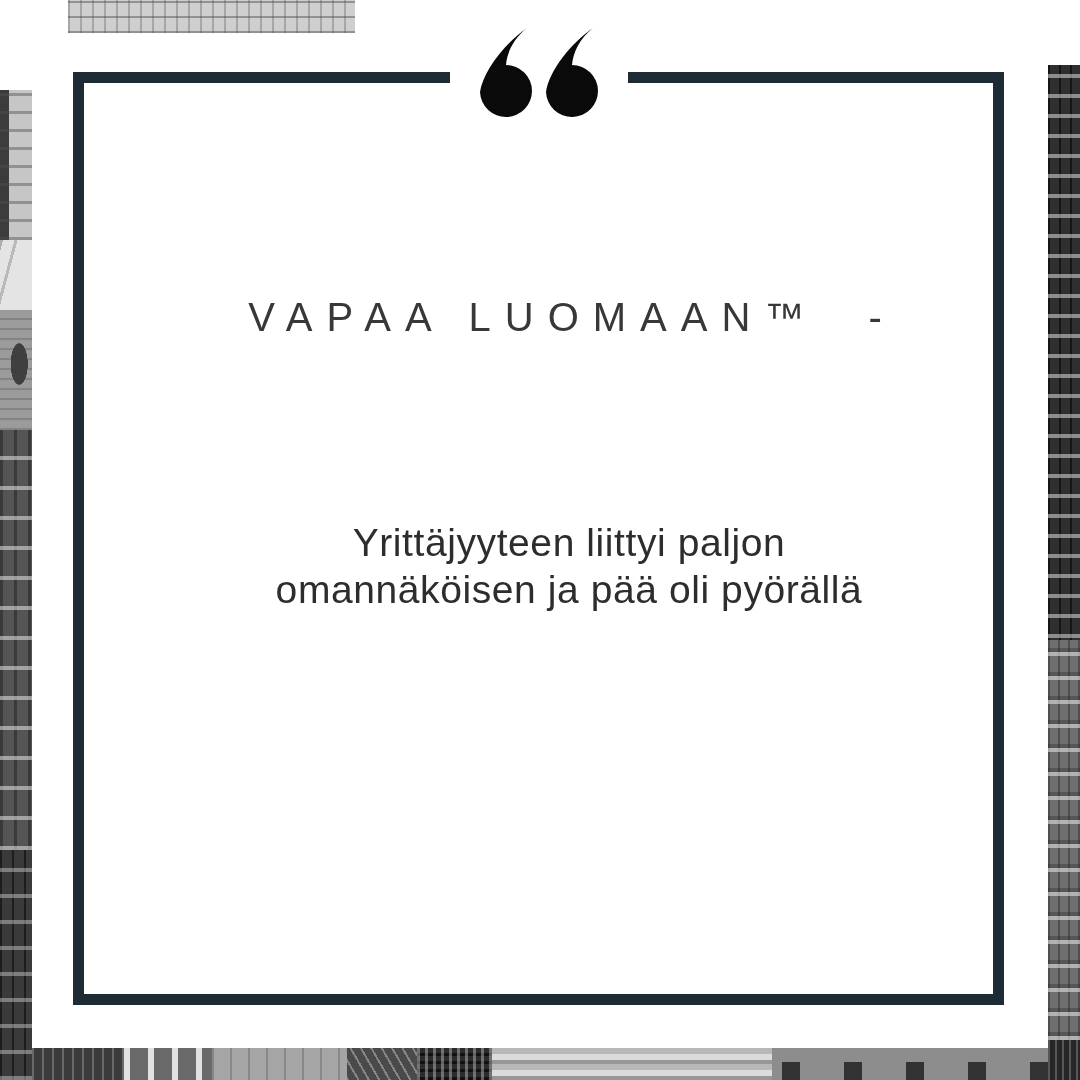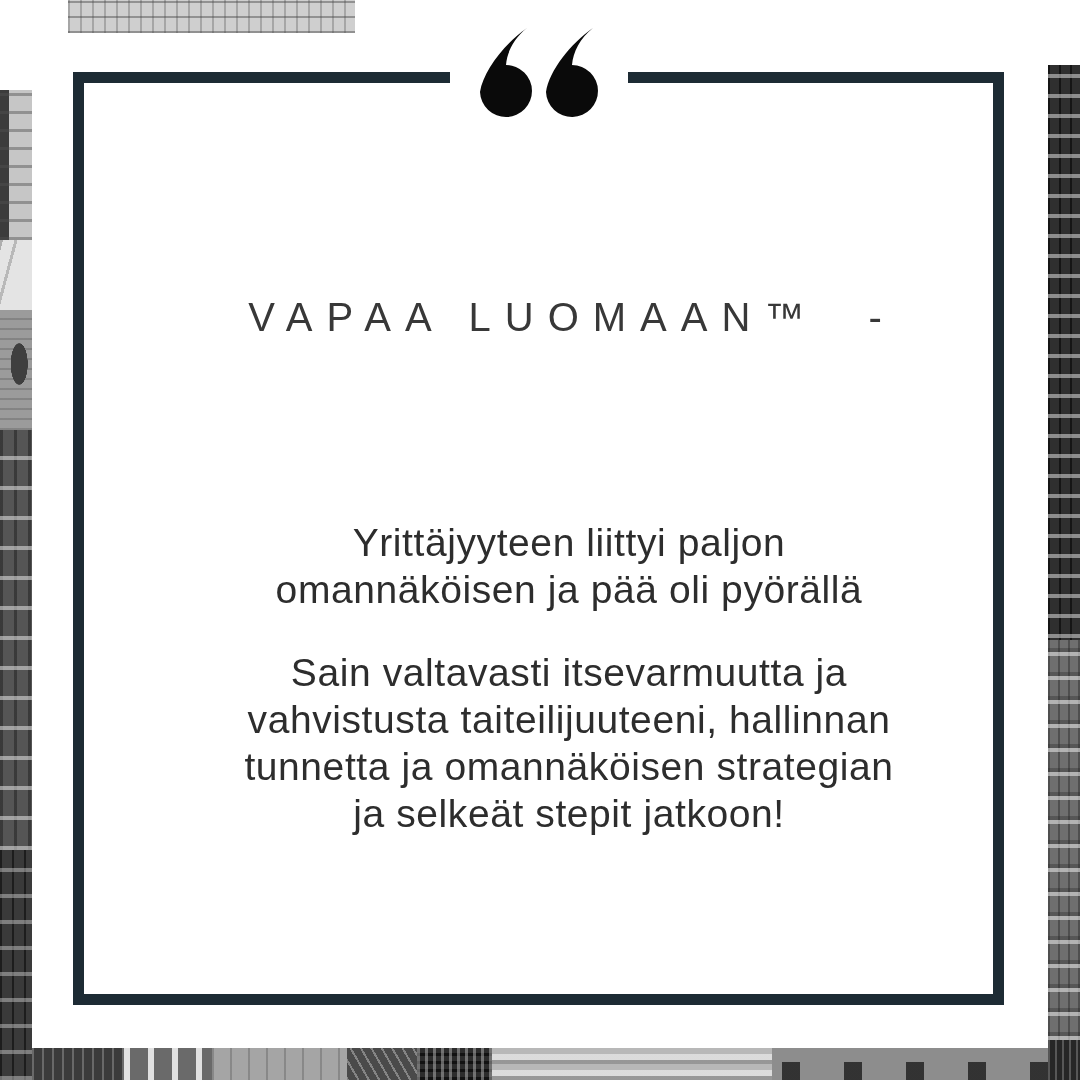--- a/index.html
+++ b/index.html
@@ -118,20 +118,14 @@
 <div class="content">
   <div class="title">
     <div class="tline">VAPAA LUOMAAN™  -</div>
   </div>
 
   <div class="para para-1">
     <div>Yrittäjyyteen liittyi paljon</div>
     <div>omannäköisen ja pää oli pyörällä</div>
   </div>
 
-  <div class="para para-2">
-    <div>Sain valtavasti itsevarmuutta ja</div>
-    <div>vahvistusta taiteilijuuteeni, hallinnan</div>
-    <div>tunnetta ja omannäköisen strategian</div>
-    <div>ja selkeät stepit jatkoon!</div>
-  </div>
 
 </div>
 
 </body></html>

